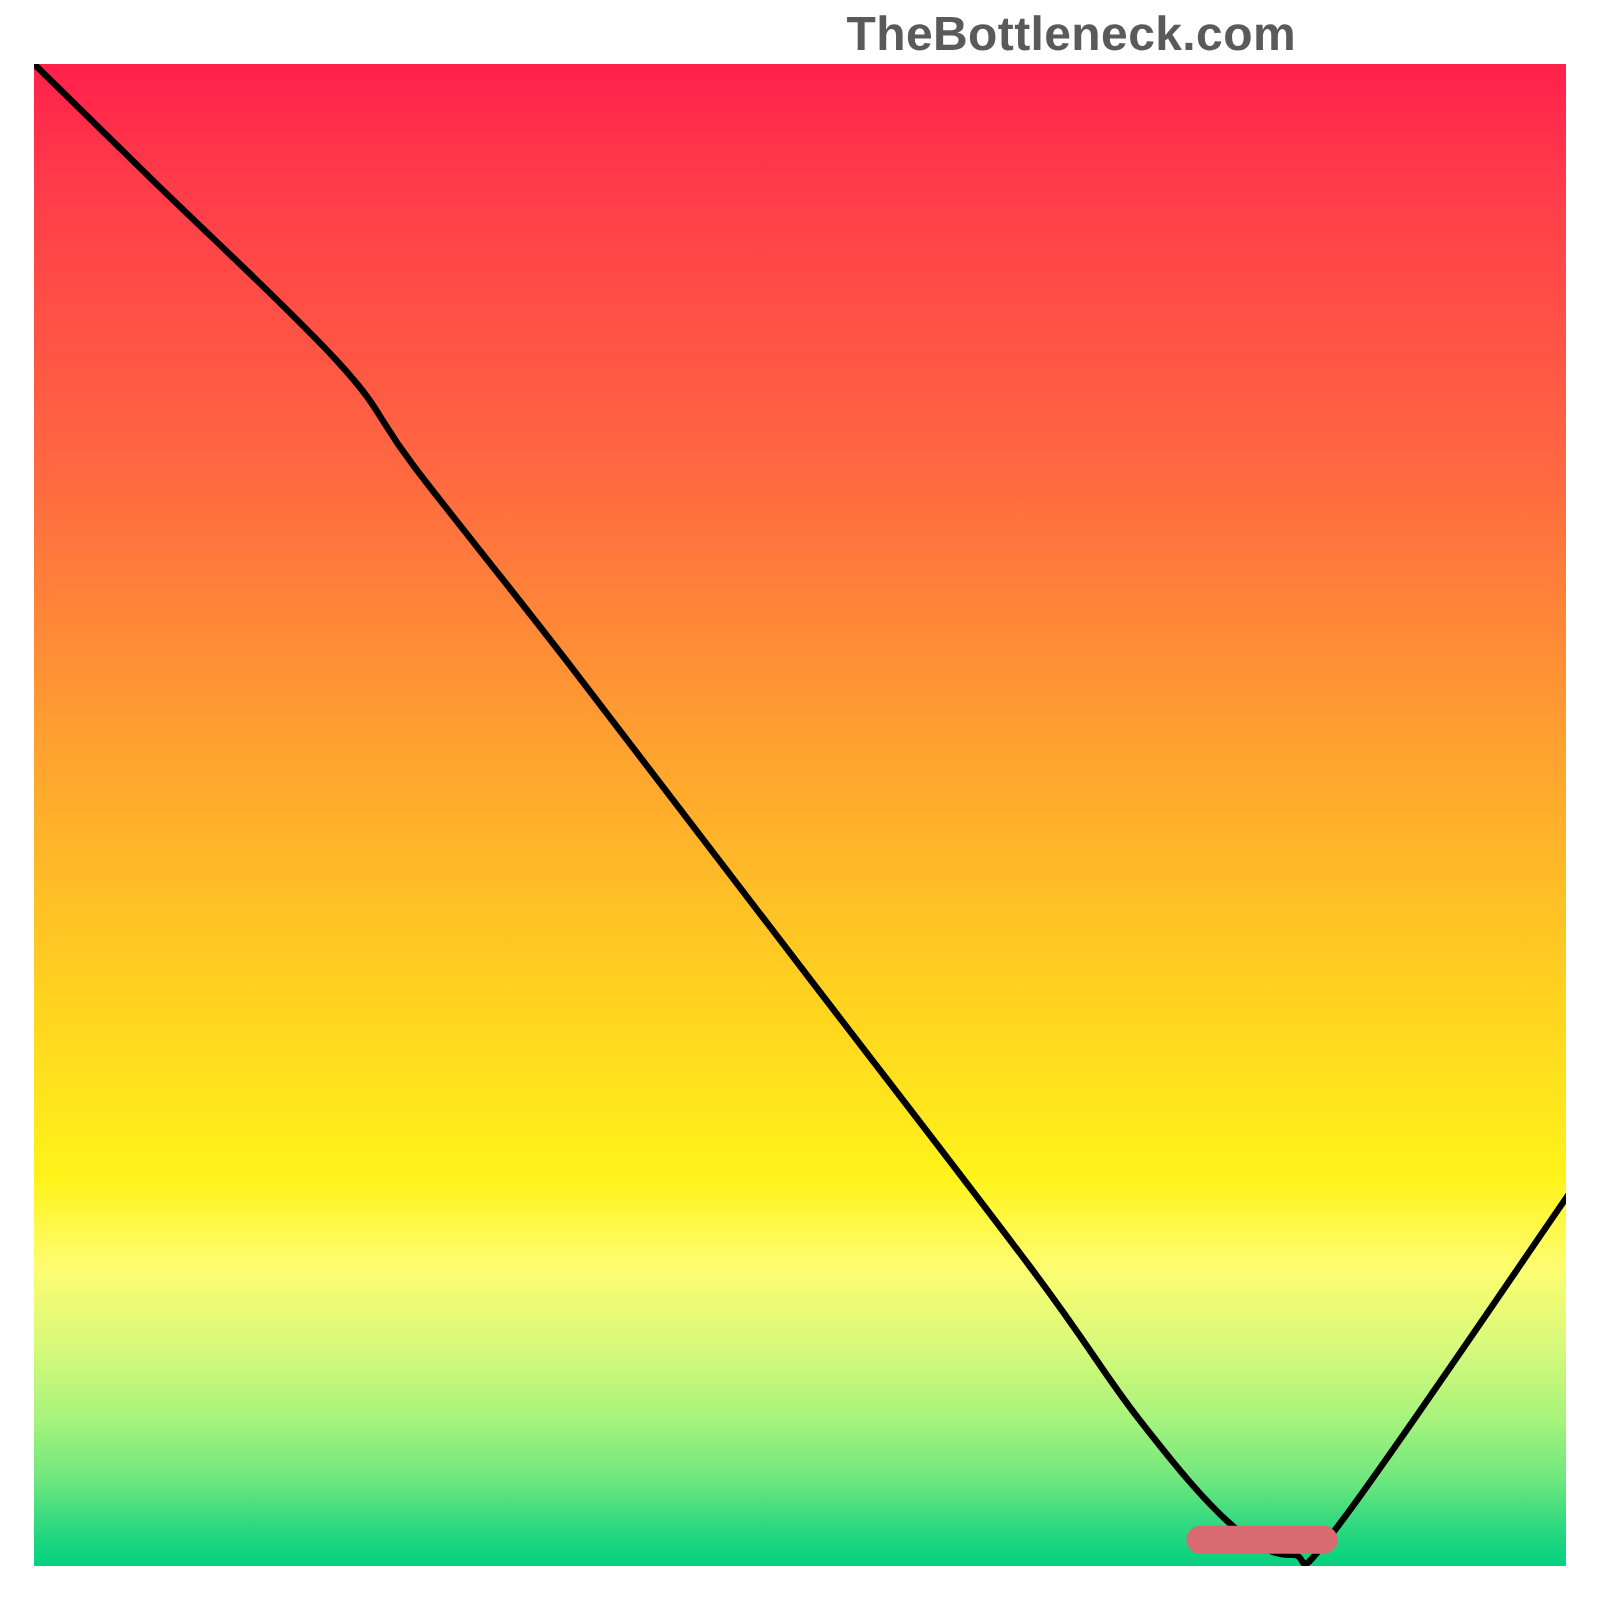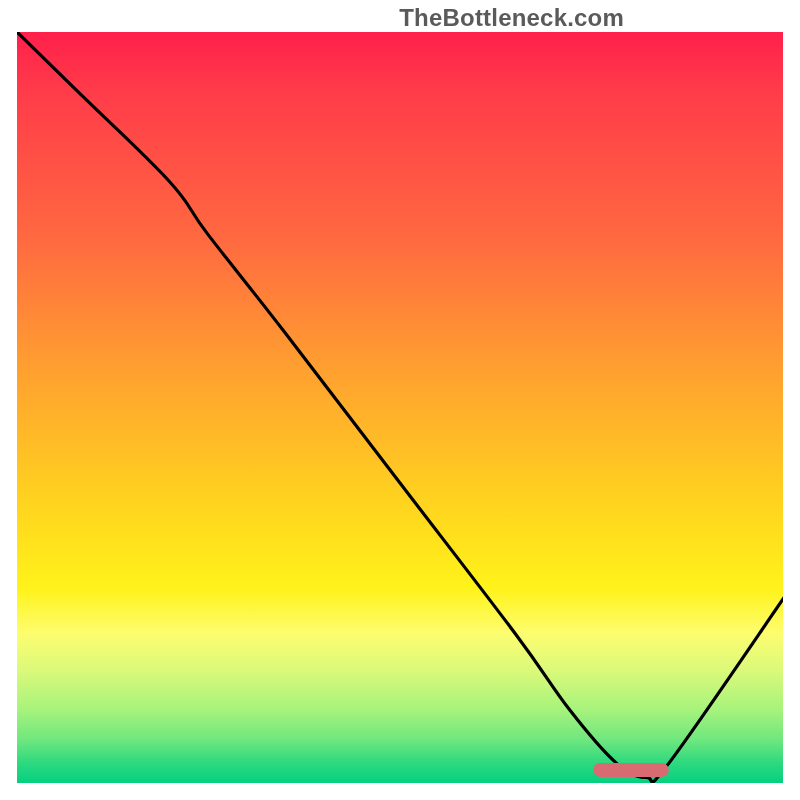--- a/index.html
+++ b/index.html
@@ -8,20 +8,21 @@
     width: 800px;
     height: 800px;
     background: #ffffff;
     font-family: Arial, Helvetica, sans-serif;
     overflow: hidden;
   }
   .wrap {
     position: relative;
     width: 636px;
     height: 800px;
+    padding-left: 24px;
   }
   .watermark {
     position: absolute;
     top: 4px;
     right: 12px;
     font-size: 24px;
     font-weight: 600;
     color: #5a5a5a;
     letter-spacing: 0.2px;
   }

